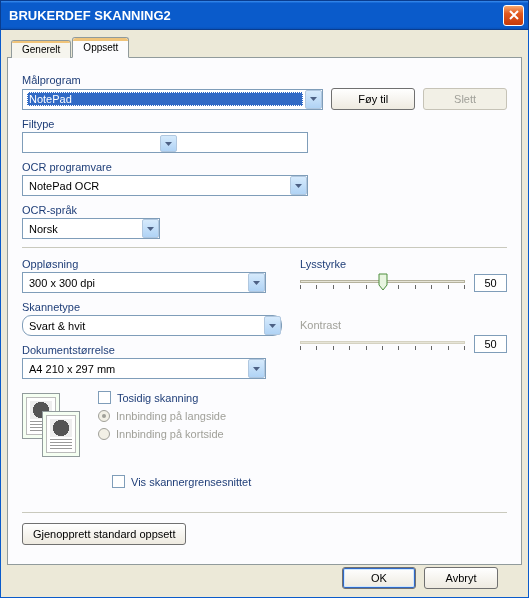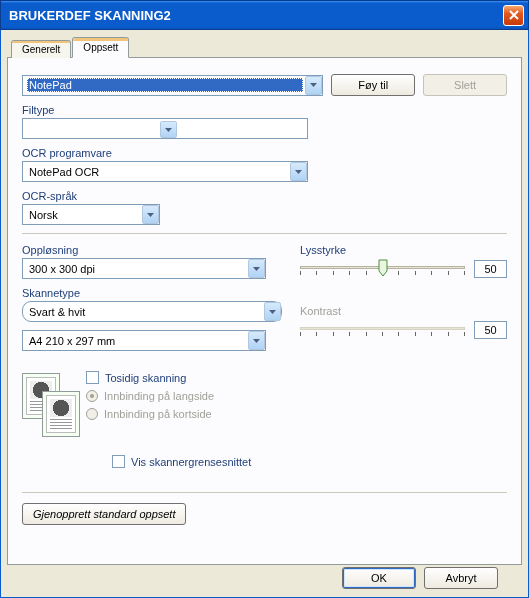--- a/index.html
+++ b/index.html
@@ -281,20 +281,21 @@
 
 <div class="client">
 
   <div class="tabs">
     <div class="tab">Generelt</div>
     <div class="tab active">Oppsett</div>
   </div>
 
   <div class="tab-panel">
 
+    <span class="label">Målprogram</span>
     <div class="row">
       <div class="select highlighted" style="width:302px;">
         <span class="sel-text">NotePad</span>
         <div class="sel-btn">
           <svg width="7" height="4">
               <path d="M0 0 L7 0 L3.5 4 Z" fill="#4d6185"></path>
             </svg>
         </div>
       </div>
       <div class="btn" style="width:84px">Føy til</div>
@@ -358,32 +359,33 @@
           <div class="select" style="width:288px;border-radius:9px;">
             <span class="sel-text">Svart &amp; hvit</span>
             <div class="sel-btn">
               <svg width="7" height="4">
                   <path d="M0 0 L7 0 L3.5 4 Z" fill="#4d6185"></path>
                 </svg>
             </div>
           </div>
         </div>
 
+        <span class="label">Dokumentstørrelse</span>
         <div class="row">
           <div class="select" style="width:244px;">
             <span class="sel-text">A4 210 x 297 mm</span>
             <div class="sel-btn">
               <svg width="7" height="4">
                   <path d="M0 0 L7 0 L3.5 4 Z" fill="#4d6185"></path>
                 </svg>
             </div>
           </div>
         </div>
 
-        <div style="display:flex; gap:0; margin-top:16px;">
+        <div style="display:flex; gap:12px; margin-top:8px;">
           <div class="thumbs">
             <div class="thumb-icon t1">
                 <div class="thumb-img"></div>
               </div>
             <div class="thumb-icon t2">
                 <div class="thumb-img"></div>
               </div>
           </div>
           <div style="padding-top:4px;">
             <div class="checkbox-row">
@@ -453,21 +455,21 @@
               <span></span>
               <span></span>
               <span></span>
           </div>
         </div>
       </div>
     </div>
 
     <hr class="hr" style="margin-top:18px;">
 
-    <div class="btn" style="padding:0 10px;font-style:italic;">Gjenopprett standard oppsett</div>
+    <div class="btn" style="padding:0 10px;">Gjenopprett standard oppsett</div>
 
   </div>
 
   <div class="footer">
     <div class="btn default" style="width:74px;">OK</div>
     <div class="btn" style="width:74px;">Avbryt</div>
   </div>
 
 </div>
 

